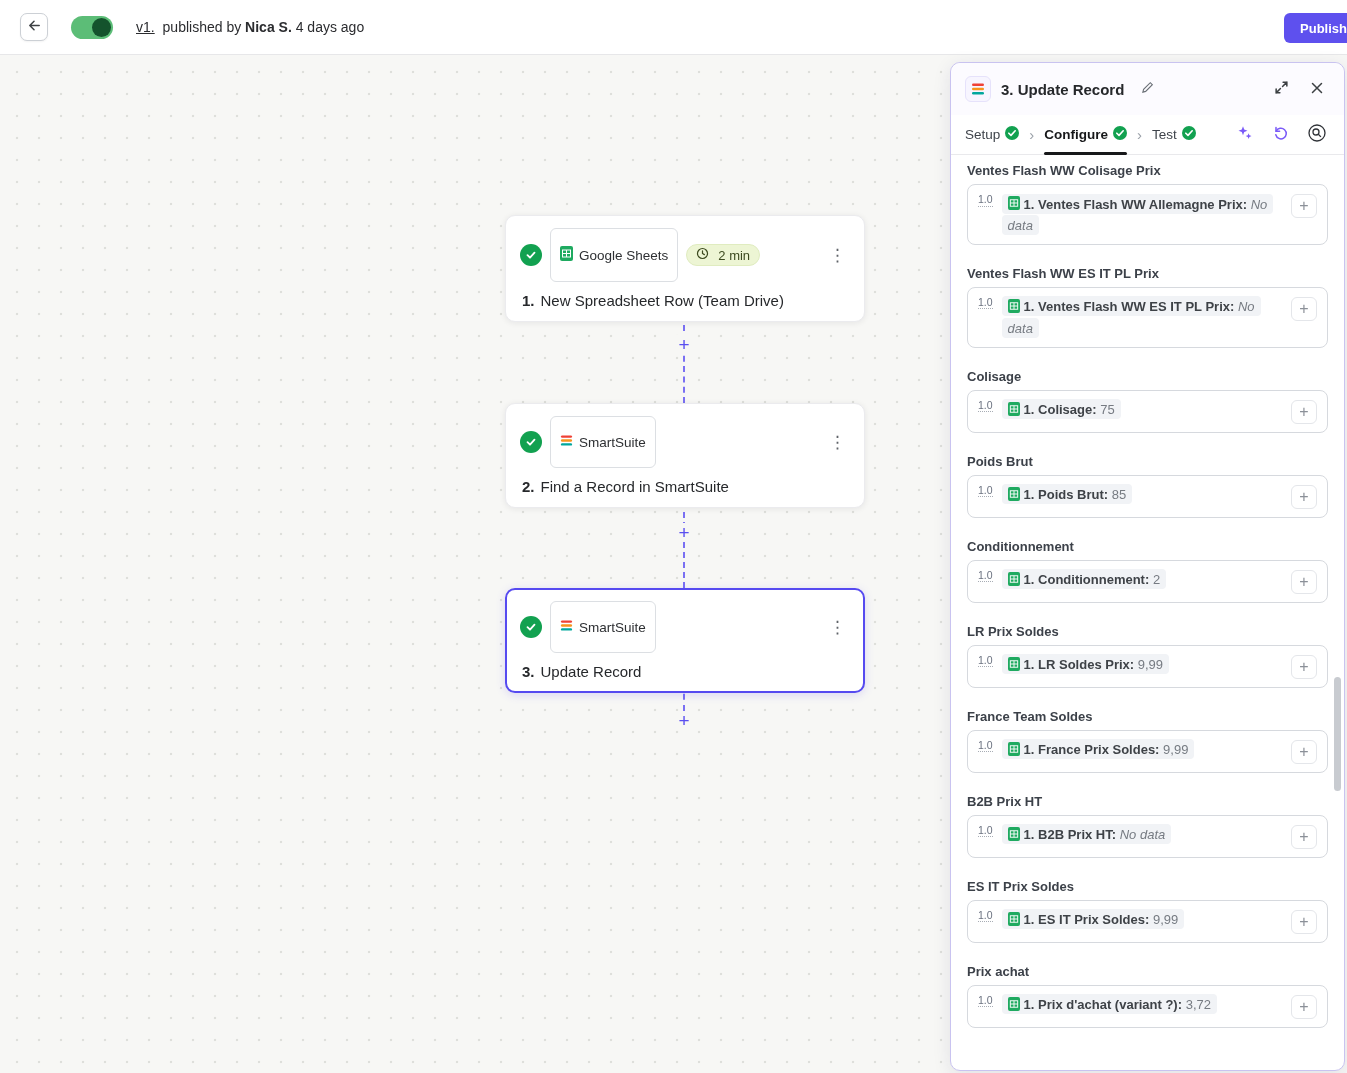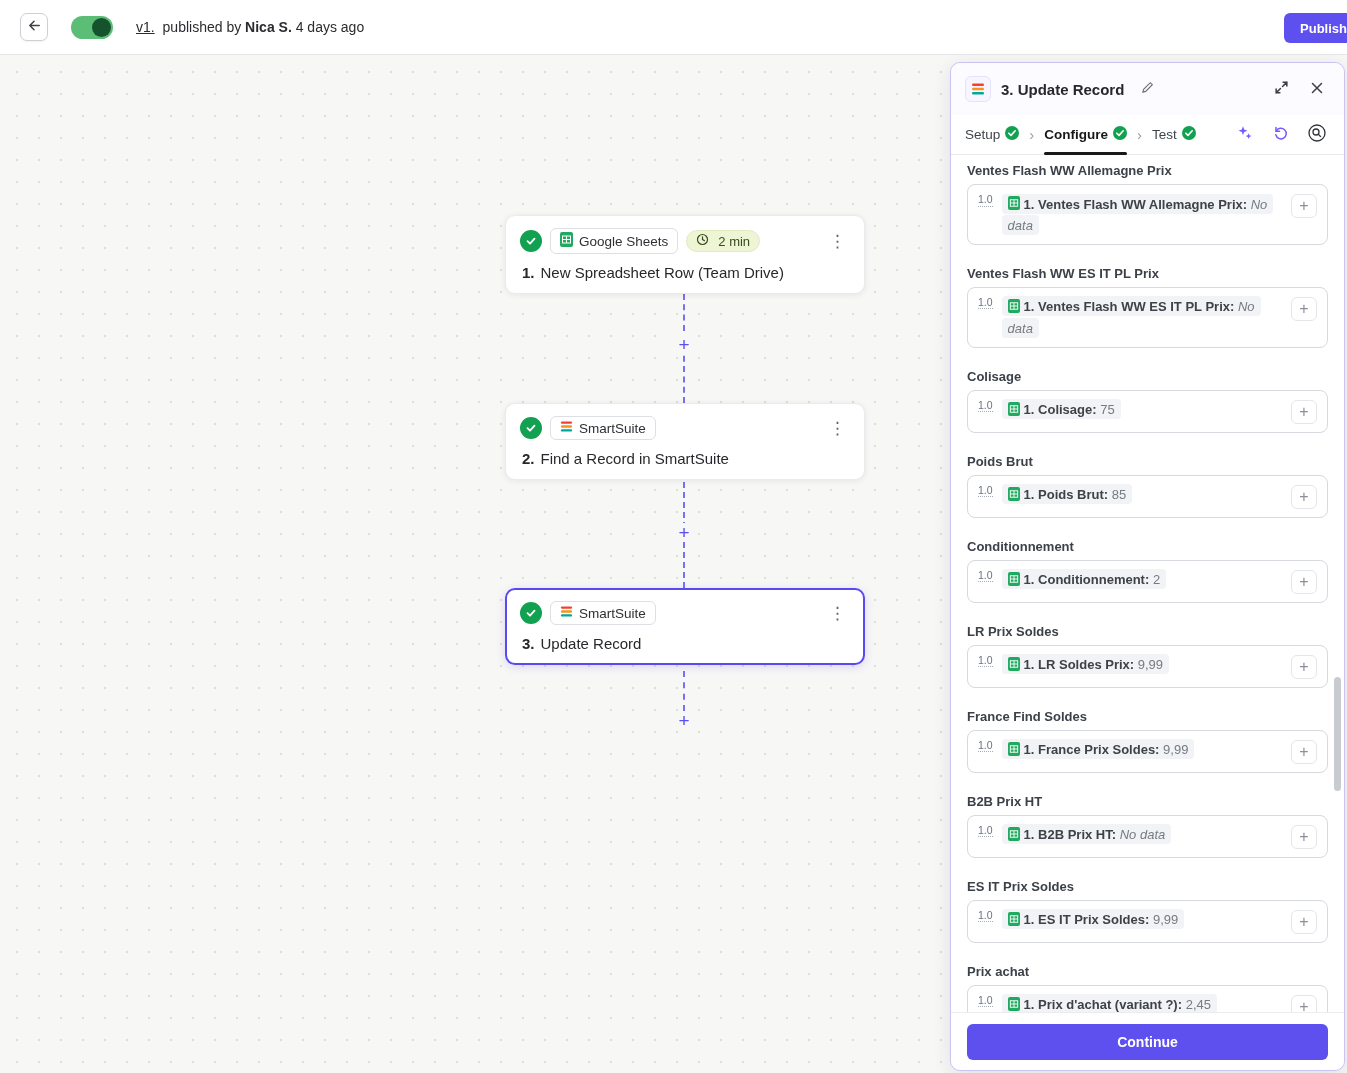--- a/index.html
+++ b/index.html
@@ -33,21 +33,21 @@
   .node { position:absolute; left:505px; width:360px; background:#fff;
     border:1px solid #ebebee; border-radius:10px; padding:12px 14px;
     box-shadow:0 1px 6px rgba(20,20,40,.08); cursor:pointer; }
   .node.selected { border:2px solid #564af0; padding:11px 13px;
     box-shadow:0 2px 10px rgba(86,74,240,.18); }
   .node-row1 { display:flex; align-items:center; gap:8px; }
   .check-badge { width:22px; height:22px; border-radius:50%; background:#12a150;
     display:flex; align-items:center; justify-content:center; flex:none;
     box-shadow:0 0 0 2px #fff; }
   .app-chip { display:flex; align-items:center; gap:6px; border:1px solid #dcdfe3;
-    border-radius:6px; padding:3px 9px; font-size:13.5px; color:#2e3033;
+    border-radius:6px; padding:17px 9px; font-size:13.5px; color:#2e3033;
     background:#fff; font-weight:500; }
   .time-pill { display:flex; align-items:center; gap:9px; background:#edf5d4;
     border:1px solid #e0ecc0; border-radius:12px; padding:2px 9px;
     font-size:13px; color:#3c4a1f; font-weight:500; }
   .kebab { margin-left:auto; color:#5f6368; font-size:17px; line-height:1;
     background:none; border:none; cursor:pointer; padding:2px 4px; font-family:inherit;}
   .node-title { margin-top:10px; font-size:15px; color:#26282b; padding-left:2px; }
   .node-title b { font-weight:700; margin-right:6px; }
 
   .connector { position:absolute; left:683px; width:0;
@@ -317,21 +317,21 @@
             <circle cx="8" cy="8" r="3"></circle>
             <path d="M10.3 10.3l2.6 2.6"></path>
           </svg>
       </span>
     </button>
   </div>
 
   <div class="panel-content">
     <div id="fields-host">
   <div class="field">
-    <div class="field-label">Ventes Flash WW Allemagne Prix</div>
+    <div class="field-label">Ventes Flash WW Colisage Prix</div>
     <div class="field-box">
       <span class="type-ind">1.0</span>
       <span class="chip-wrap"><span class="chip"><span><svg width="12" height="14" viewBox="0 0 13 15">
                     <rect width="13" height="15" rx="2" fill="#1faa60"></rect>
                     <rect x="2.5" y="4" width="8" height="7" fill="none" stroke="#fff" stroke-width="1"></rect>
                     <line x1="2.5" y1="7.5" x2="10.5" y2="7.5" stroke="#fff"></line>
                     <line x1="6.5" y1="4" x2="6.5" y2="11" stroke="#fff"></line>
                   </svg></span><span class="chip-prefix">1. Ventes Flash WW Allemagne Prix:</span> <span class="chip-value empty">No data</span></span></span>
       <button class="plus-btn">+</button>
     </div>
@@ -401,21 +401,21 @@
                     <rect width="13" height="15" rx="2" fill="#1faa60"></rect>
                     <rect x="2.5" y="4" width="8" height="7" fill="none" stroke="#fff" stroke-width="1"></rect>
                     <line x1="2.5" y1="7.5" x2="10.5" y2="7.5" stroke="#fff"></line>
                     <line x1="6.5" y1="4" x2="6.5" y2="11" stroke="#fff"></line>
                   </svg></span><span class="chip-prefix">1. LR Soldes Prix:</span> <span class="chip-value">9,99</span></span></span>
       <button class="plus-btn">+</button>
     </div>
   </div>
 
   <div class="field">
-    <div class="field-label">France Find Soldes</div>
+    <div class="field-label">France Team Soldes</div>
     <div class="field-box">
       <span class="type-ind">1.0</span>
       <span class="chip-wrap"><span class="chip"><span><svg width="12" height="14" viewBox="0 0 13 15">
                     <rect width="13" height="15" rx="2" fill="#1faa60"></rect>
                     <rect x="2.5" y="4" width="8" height="7" fill="none" stroke="#fff" stroke-width="1"></rect>
                     <line x1="2.5" y1="7.5" x2="10.5" y2="7.5" stroke="#fff"></line>
                     <line x1="6.5" y1="4" x2="6.5" y2="11" stroke="#fff"></line>
                   </svg></span><span class="chip-prefix">1. France Prix Soldes:</span> <span class="chip-value">9,99</span></span></span>
       <button class="plus-btn">+</button>
     </div>
@@ -451,26 +451,23 @@
 
   <div class="field">
     <div class="field-label">Prix achat</div>
     <div class="field-box">
       <span class="type-ind">1.0</span>
       <span class="chip-wrap"><span class="chip"><span><svg width="12" height="14" viewBox="0 0 13 15">
                     <rect width="13" height="15" rx="2" fill="#1faa60"></rect>
                     <rect x="2.5" y="4" width="8" height="7" fill="none" stroke="#fff" stroke-width="1"></rect>
                     <line x1="2.5" y1="7.5" x2="10.5" y2="7.5" stroke="#fff"></line>
                     <line x1="6.5" y1="4" x2="6.5" y2="11" stroke="#fff"></line>
-                  </svg></span><span class="chip-prefix">1. Prix d'achat (variant ?):</span> <span class="chip-value">2,45</span></span></span>
+                  </svg></span><span class="chip-prefix">1. Prix d'achat (variant ?):</span> <span class="chip-value">3,72</span></span></span>
       <button class="plus-btn">+</button>
     </div>
   </div>
 
 </div>
   </div>
 
-  <div class="panel-footer">
-    <button class="continue-btn">Continue</button>
-  </div>
 
   <div class="scroll-thumb"></div>
 </div>
 
 </body></html>

